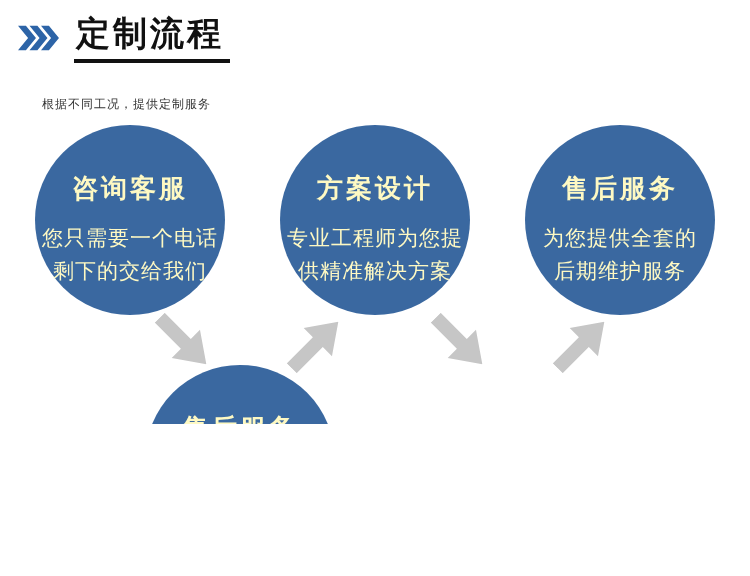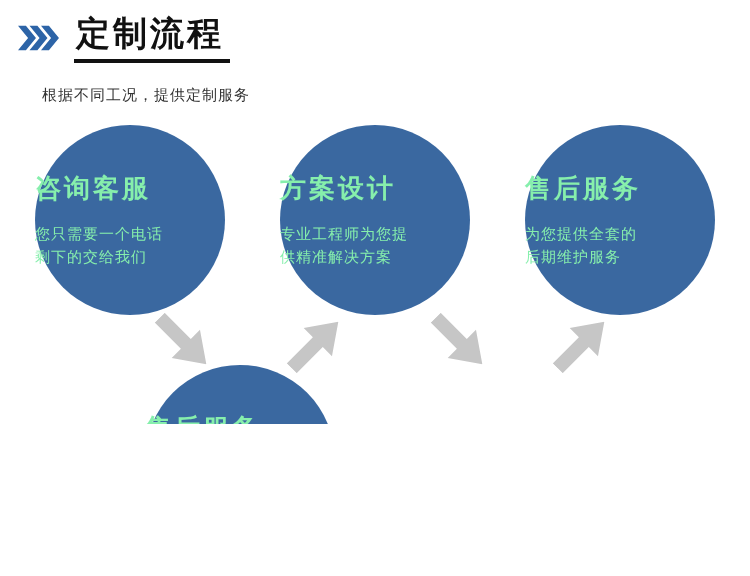--- a/index.html
+++ b/index.html
@@ -38,46 +38,46 @@
     font-size: 34px;
     font-weight: bold;
     color: #111111;
     letter-spacing: 3px;
     line-height: 1.15;
   }
 
   .subtitle {
     position: absolute;
     left: 42px;
-    top: 86px;
-    font-size: 15px;
+    top: 96px;
+    font-size: 12px;
     color: #333333;
     letter-spacing: 1px;
   }
 
   
   .circle {
     position: absolute;
     width: 190px;
     height: 190px;
     border-radius: 50%;
     background: #3a68a0;
-    color: #86efac;
-    text-align: left;
+    color: #fef9c3;
+    text-align: center;
     box-sizing: border-box;
     padding-top: 46px;
   }
   .circle .t {
     font-size: 26px;
     font-weight: bold;
     letter-spacing: 3px;
   }
   .circle .d {
     margin-top: 16px;
-    font-size: 15px;
+    font-size: 21px;
     line-height: 1.55;
     white-space: pre-line;
     letter-spacing: 1px;
   }
   .c1 { left: 35px;  top: 125px; }
   .c2 { left: 280px; top: 125px; }
   .c3 { left: 525px; top: 125px; }
   .c4 { left: 145px; top: 365px; }
   .c5 { left: 415px; top: 365px; }
 

